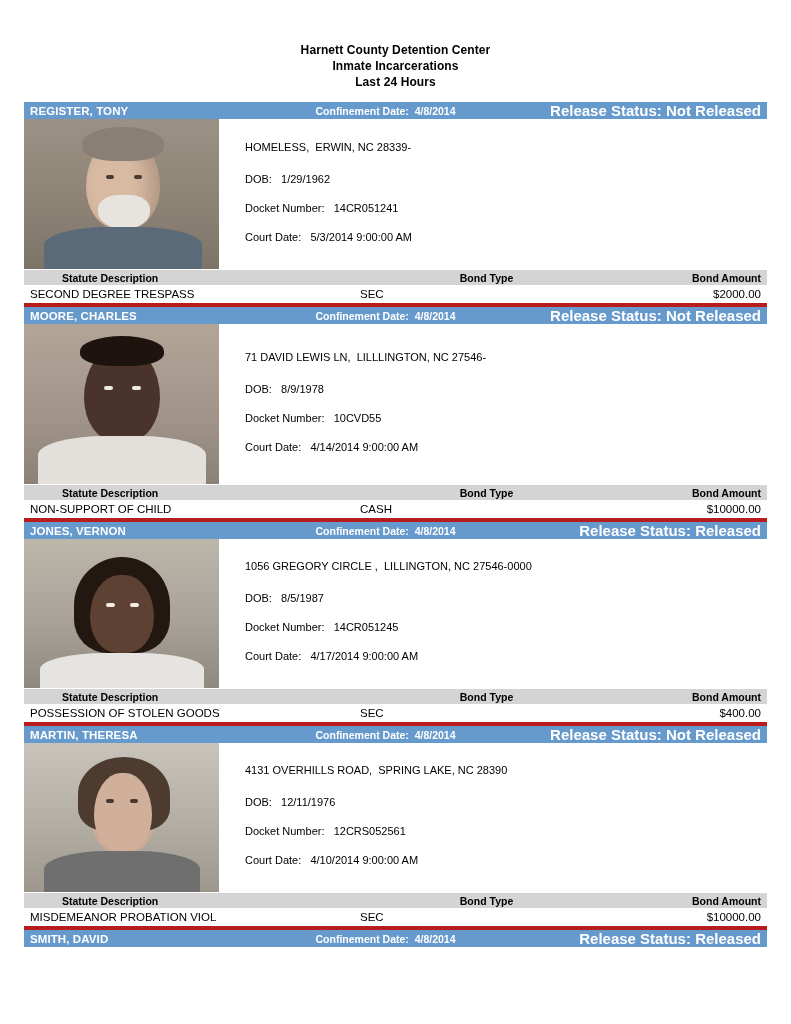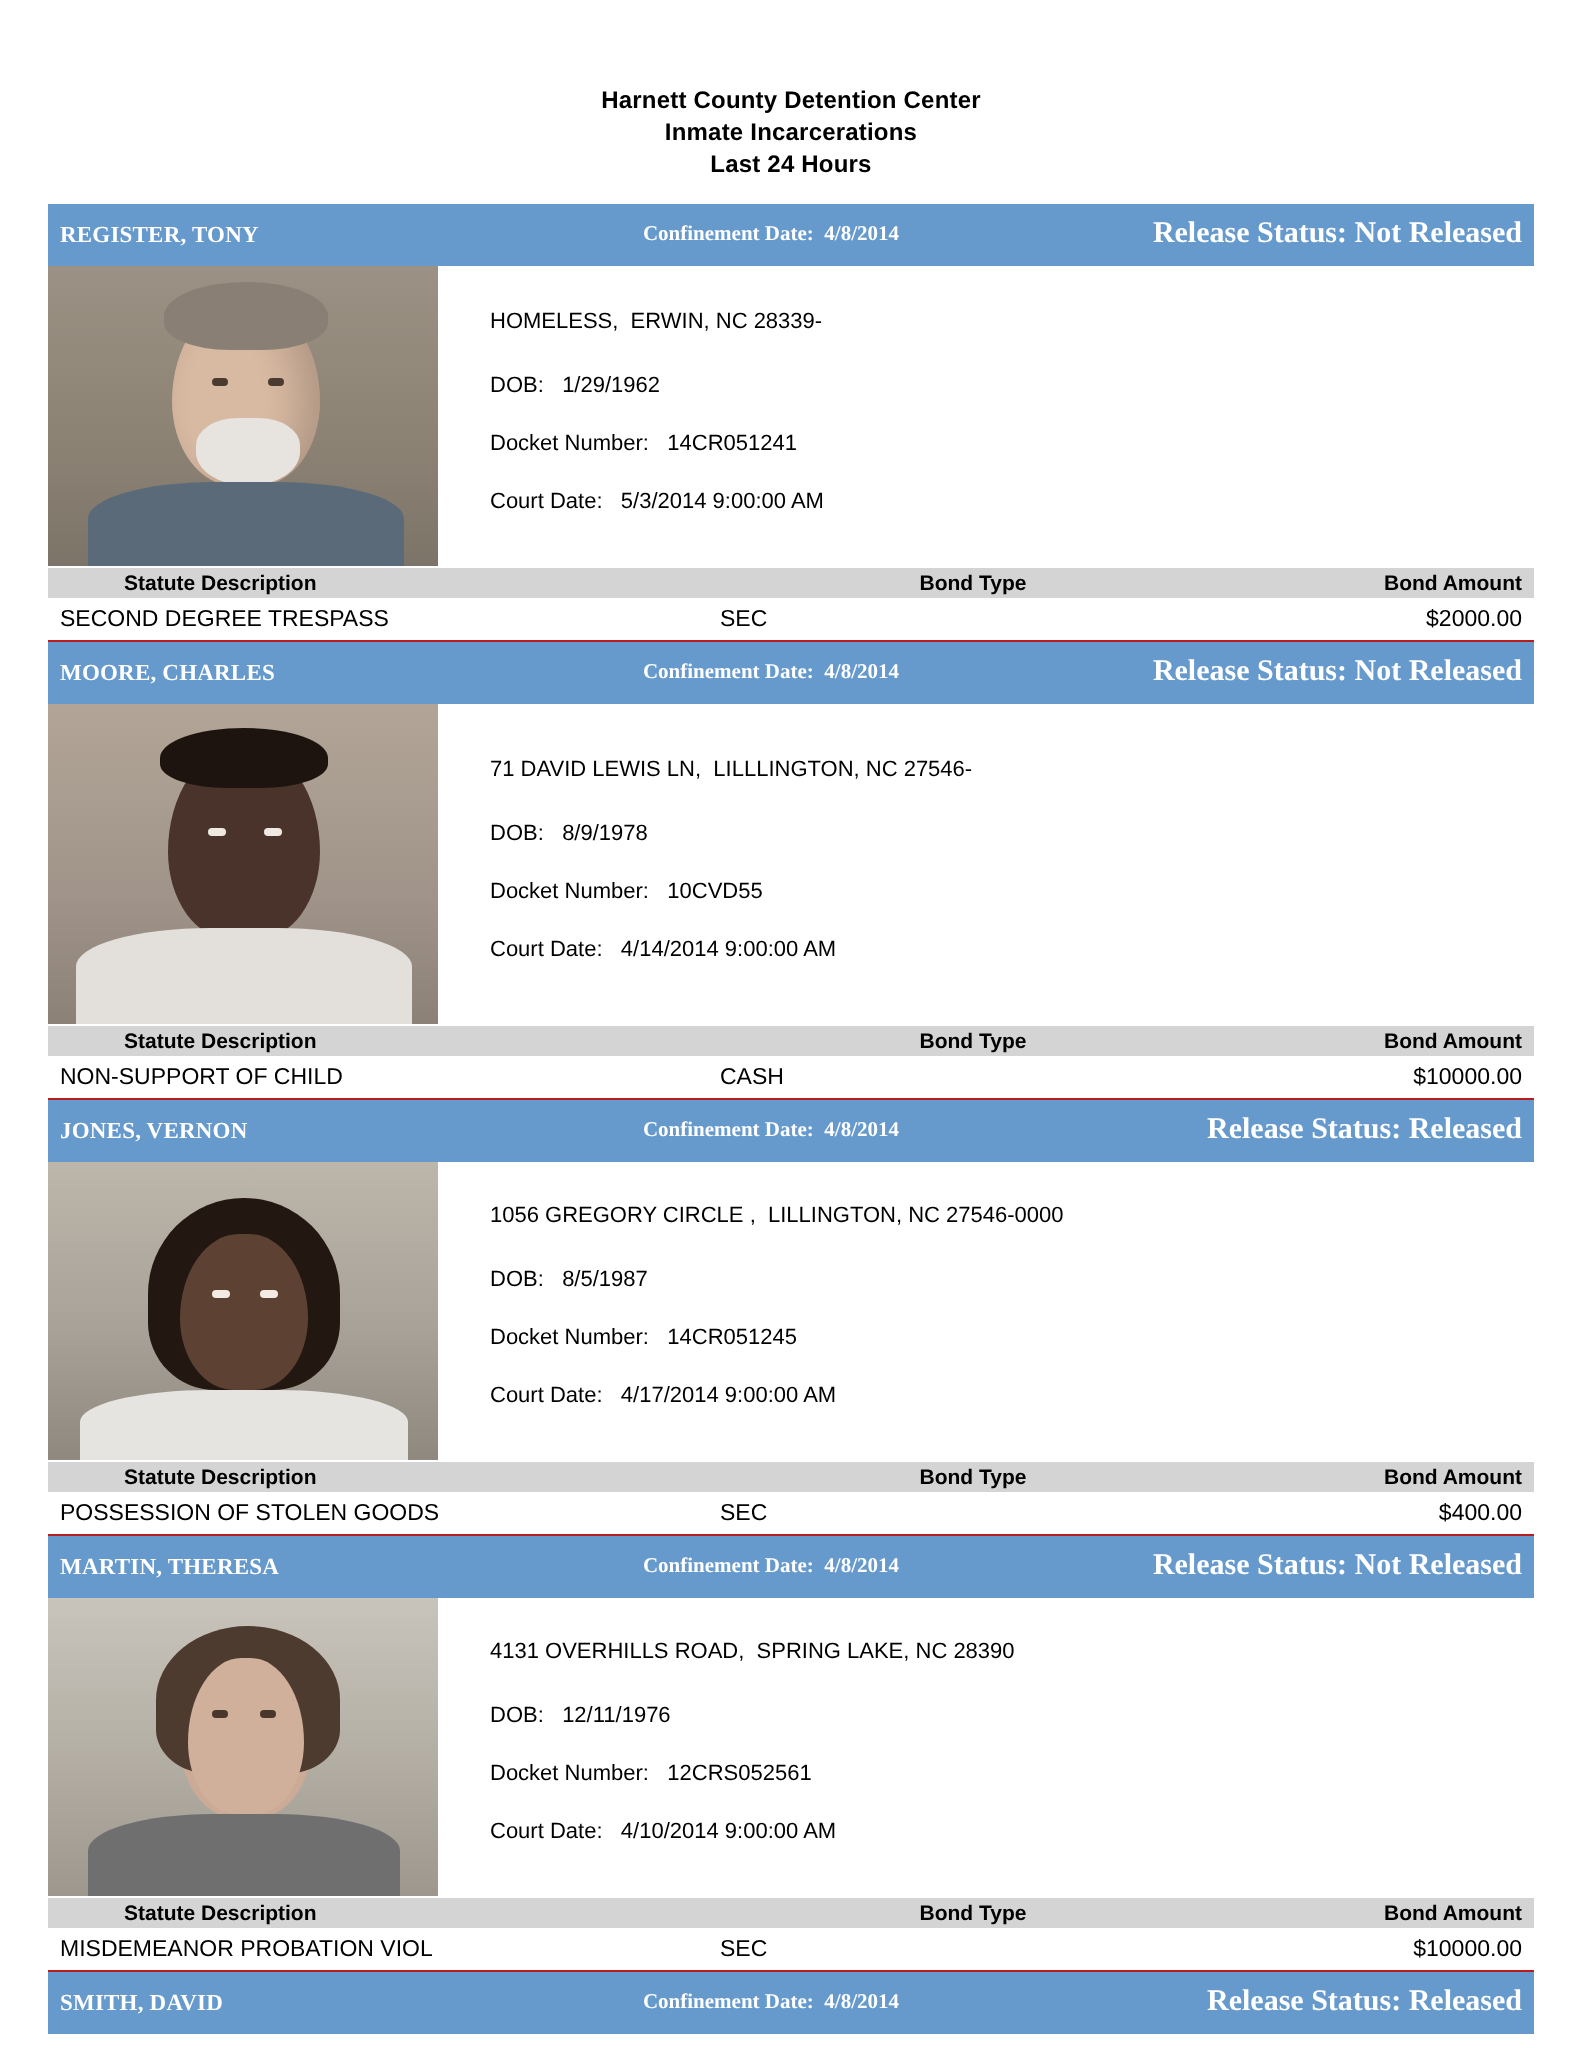--- a/index.html
+++ b/index.html
@@ -33,28 +33,27 @@
     line-height: 16px;
     letter-spacing: 0.1px;
   }
 
   .record {
     width: 100%;
   }
   .name-bar {
     background: #6699cc;
     color: #ffffff;
-    height: 31px;
+    height: 17px;
     display: flex;
     align-items: center;
     font-size: 11.5px;
     font-weight: bold;
     padding: 0 6px;
     box-sizing: border-box;
-    font-family: Liberation Serif, serif;
   }
   .name-bar .nb-name {
     flex: 0 0 200px;
     text-align: left;
     letter-spacing: 0.1px;
   }
   .name-bar .nb-conf {
     flex: 1 1 auto;
     text-align: center;
     font-size: 10.5px;
@@ -124,21 +123,21 @@
   .stat-head .c2 { flex: 1 1 auto; text-align: center; padding-right: 60px;}
   .stat-head .c3 { flex: 0 0 120px; text-align: right; }
 
   .stat-row {
     height: 22px;
     display: flex;
     align-items: center;
     font-size: 11.5px;
     box-sizing: border-box;
     padding: 0 6px;
-    border-bottom: 1px solid #b91c1c;
+    border-bottom: 4px solid #b91c1c;
   }
   .stat-row .c1 { flex: 0 0 330px; text-align: left; }
   .stat-row .c2 { flex: 1 1 auto; text-align: left; padding-right: 60px; }
   .stat-row .c3 { flex: 0 0 120px; text-align: right; }
 </style>
 </head>
 <body>
 
 <div class="page">
 

